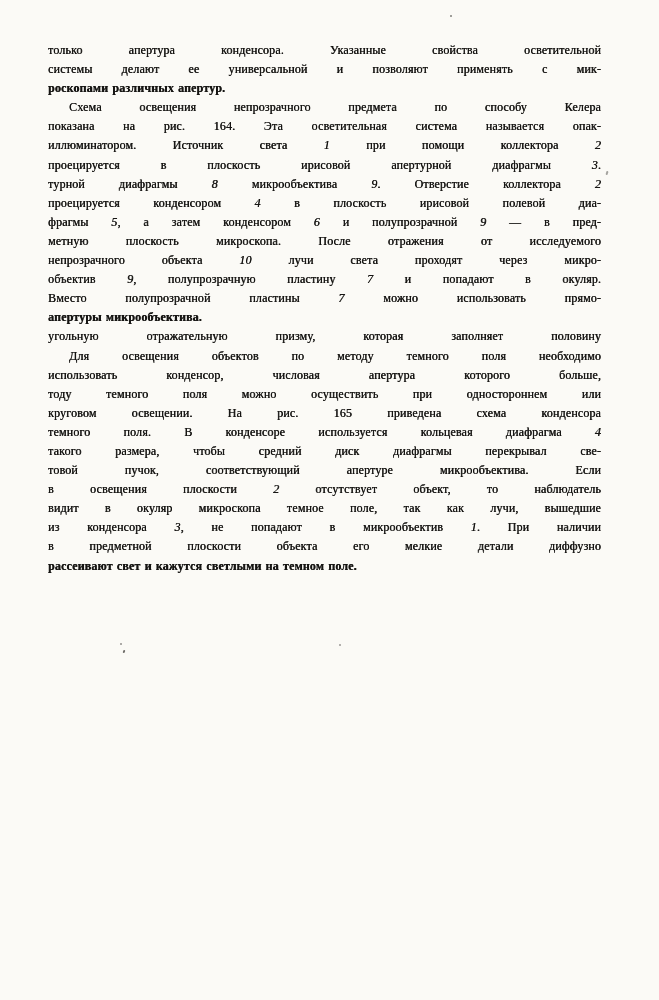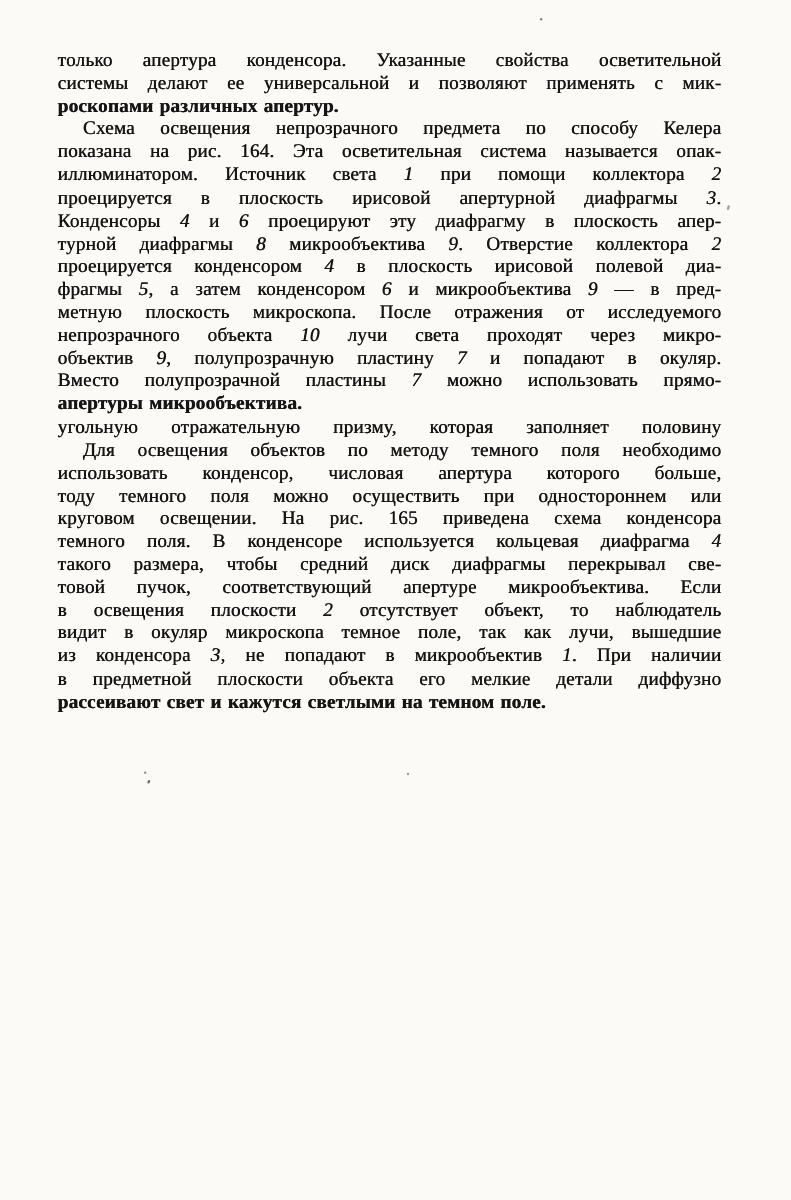--- a/index.html
+++ b/index.html
@@ -17,21 +17,21 @@
     position: absolute;
     inset: 0;
     background: #fbfaf6;
   }
   .text-block {
     position: absolute;
     left: 48px;
     top: 41px;
     width: 553px;
     font-family: "Liberation Serif", "DejaVu Serif", serif;
-    font-size: 16px;
+    font-size: 12px;
     line-height: 19.1px;
     letter-spacing: 0.15px;
     word-spacing: 1px;
     color: #161513;
     text-shadow: 0.35px 0 0 currentColor; 
   }
   .paragraph { margin: 0; }
   .line {
     height: 19.1px;
     text-align: justify;
@@ -64,24 +64,23 @@
       <div class="paragraph">
         <div class="line just"><span class="rg">только апертура конденсора. Указанные свойства осветительной</span></div>
         <div class="line just"><span class="rg">системы делают ее универсальной и позволяют применять с мик-</span></div>
         <div class="line just lastline"><span class="rg">роскопами различных апертур.</span></div>
       </div>
       <div class="paragraph">
         <div class="line just indent"><span class="rg">Схема освещения непрозрачного предмета по способу Келера</span></div>
         <div class="line just"><span class="rg">показана на рис. 164. Эта осветительная система называется опак-</span></div>
         <div class="line just"><span class="rg">иллюминатором. Источник света </span><span class="it">1</span><span class="rg"> при помощи коллектора </span><span class="it">2</span></div>
         <div class="line just"><span class="rg">проецируется в плоскость ирисовой апертурной диафрагмы </span><span class="it">3</span><span class="rg">.</span></div>
-        <div class="line just"><span class="rg">Конденсоры </span><span class="it">4</span><span class="rg"> и </span><span class="it">6</span><span class="rg"> проецируют эту диафрагму в плоскость апер-</span></div>
         <div class="line just"><span class="rg">турной диафрагмы </span><span class="it">8</span><span class="rg"> микрообъектива </span><span class="it">9</span><span class="rg">. Отверстие коллектора </span><span class="it">2</span></div>
         <div class="line just"><span class="rg">проецируется конденсором </span><span class="it">4</span><span class="rg"> в плоскость ирисовой полевой диа-</span></div>
-        <div class="line just"><span class="rg">фрагмы </span><span class="it">5</span><span class="rg">, а затем конденсором </span><span class="it">6</span><span class="rg"> и микрообъектива </span><span class="it">9</span><span class="rg"> — в пред-</span></div>
+        <div class="line just"><span class="rg">фрагмы </span><span class="it">5</span><span class="rg">, а затем конденсором </span><span class="it">6</span><span class="rg"> и полупрозрачной </span><span class="it">9</span><span class="rg"> — в пред-</span></div>
         <div class="line just"><span class="rg">метную плоскость микроскопа. После отражения от исследуемого</span></div>
         <div class="line just"><span class="rg">непрозрачного объекта </span><span class="it">10</span><span class="rg"> лучи света проходят через микро-</span></div>
         <div class="line just"><span class="rg">объектив </span><span class="it">9</span><span class="rg">, полупрозрачную пластину </span><span class="it">7</span><span class="rg"> и попадают в окуляр.</span></div>
         <div class="line just"><span class="rg">Вместо полупрозрачной пластины </span><span class="it">7</span><span class="rg"> можно использовать прямо-</span></div>
         <div class="line just lastline"><span class="rg">апертуры микрообъектива.</span></div>
         <div class="line just"><span class="rg">угольную отражательную призму, которая заполняет половину</span></div>
       </div>
       <div class="paragraph">
         <div class="line just indent"><span class="rg">Для освещения объектов по методу темного поля необходимо</span></div>
         <div class="line just"><span class="rg">использовать конденсор, числовая апертура которого больше,</span></div>

